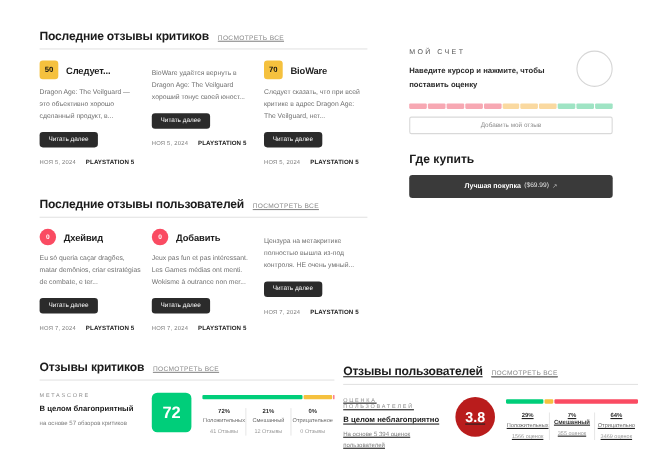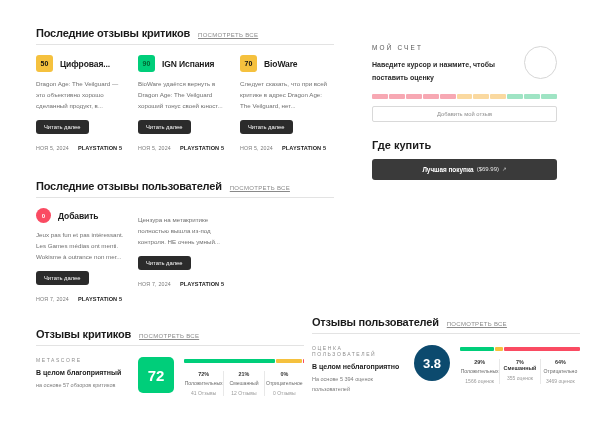--- a/index.html
+++ b/index.html
@@ -85,35 +85,35 @@
     background: #3a3a3a; border: 0; border-radius: 3px;
     color: #fff; cursor: pointer; font-family: "Liberation Sans", sans-serif;
     display: flex; align-items: center; justify-content: center; gap: 3px;
   }
   .buy-main { font-size: 6.4px; font-weight: 700; }
   .buy-price { font-size: 6px; font-weight: 400; color: #e6e6e6; }
   .buy-ext { font-size: 5.5px; color: #ccc; }
 
   
   .sum-left  { position: absolute; left: 36px;  top: 328px; width: 268px; }
-  .sum-right { position: absolute; left: 312px; top: 316px; width: 268px; }
+  .sum-right { position: absolute; left: 312px; top: 332px; width: 268px; text-decoration: underline; }
   .sum-body { display: flex; gap: 10px; margin-top: 11px; }
   .sum-text { width: 92px; }
   .sum-kicker {
     font-size: 5px; letter-spacing: 1.6px; color: #8d8d8d; text-transform: uppercase;
   }
   .sum-verdict { margin-top: 5px; font-size: 7px; font-weight: 700; color: #1b1b1b; line-height: 1.35; }
   .sum-basis { margin-top: 4px; font-size: 5.5px; color: #7c7c7c; line-height: 1.65; }
   .metascore-box {
     width: 36px; height: 36px; border-radius: 5px; background: #00ce7a;
     display: flex; align-items: center; justify-content: center;
     font-size: 15px; font-weight: 700; color: #fff; flex: none;
   }
   .userscore-circle {
-    width: 36px; height: 36px; border-radius: 50%; background: #0c4a6e;
+    width: 36px; height: 36px; border-radius: 50%; background: #b91c1c;
     display: flex; align-items: center; justify-content: center;
     font-size: 13px; font-weight: 700; color: #fff; flex: none;
   }
   .dist { flex: 1; padding-top: 2px; }
   .dist-bar { display: flex; gap: 1px; height: 4px; }
   .dist-bar i { display: block; border-radius: 1px; }
   .dist-cols { display: flex; margin-top: 8px; }
   .dist-col { flex: 1; text-align: center; }
   .dist-col.sep { border-left: 1px solid #e8e8e8; }
   .dist-pct { font-size: 5.4px; font-weight: 700; color: #333; }
@@ -129,35 +129,31 @@
     <div class="sec-head">
       <span class="sec-title">Последние отзывы критиков</span>
       <span class="sec-link">ПОСМОТРЕТЬ ВСЕ</span>
     </div>
     <div class="hrule"></div>
     <div class="cards">
 
       <div class="card">
         <div class="card-top">
           <span class="score-chip chip-yellow">50</span>
-          <span class="card-name">Цифровая...</span>
+          <span class="card-name">Следует...</span>
         </div>
         <div class="card-body">Dragon Age: The Veilguard — это объективно хорошо сделанный продукт, в...</div>
         <button class="btn-more">Читать далее</button>
         <div class="card-foot">
           <span class="foot-date">НОЯ 5, 2024</span>
           <span class="foot-plat">PLAYSTATION 5</span>
         </div>
       </div>
 
       <div class="card">
-        <div class="card-top">
-          <span class="score-chip chip-green">90</span>
-          <span class="card-name">IGN Испания</span>
-        </div>
         <div class="card-body">BioWare удаётся вернуть в Dragon Age: The Veilguard хороший тонус своей юност...</div>
         <button class="btn-more">Читать далее</button>
         <div class="card-foot">
           <span class="foot-date">НОЯ 5, 2024</span>
           <span class="foot-plat">PLAYSTATION 5</span>
         </div>
       </div>
 
       <div class="card">
         <div class="card-top">
@@ -176,20 +172,32 @@
   </div>
 
   <div class="left-col" style="top:180px;">
     <div class="sec-head">
       <span class="sec-title">Последние отзывы пользователей</span>
       <span class="sec-link">ПОСМОТРЕТЬ ВСЕ</span>
     </div>
     <div class="hrule"></div>
     <div class="cards">
 
+      <div class="card">
+        <div class="card-top">
+          <span class="avatar">0</span>
+          <span class="card-name">Дхейвид</span>
+        </div>
+        <div class="card-body">Eu só queria caçar dragões, matar demônios, criar estratégias de combate, e ter...</div>
+        <button class="btn-more">Читать далее</button>
+        <div class="card-foot">
+          <span class="foot-date">НОЯ 7, 2024</span>
+          <span class="foot-plat">PLAYSTATION 5</span>
+        </div>
+      </div>
 
       <div class="card">
         <div class="card-top">
           <span class="avatar">0</span>
           <span class="card-name">Добавить</span>
         </div>
         <div class="card-body">Jeux pas fun et pas intéressant. Les Games médias ont menti. Wokisme à outrance non mer...</div>
         <button class="btn-more">Читать далее</button>
         <div class="card-foot">
           <span class="foot-date">НОЯ 7, 2024</span>

